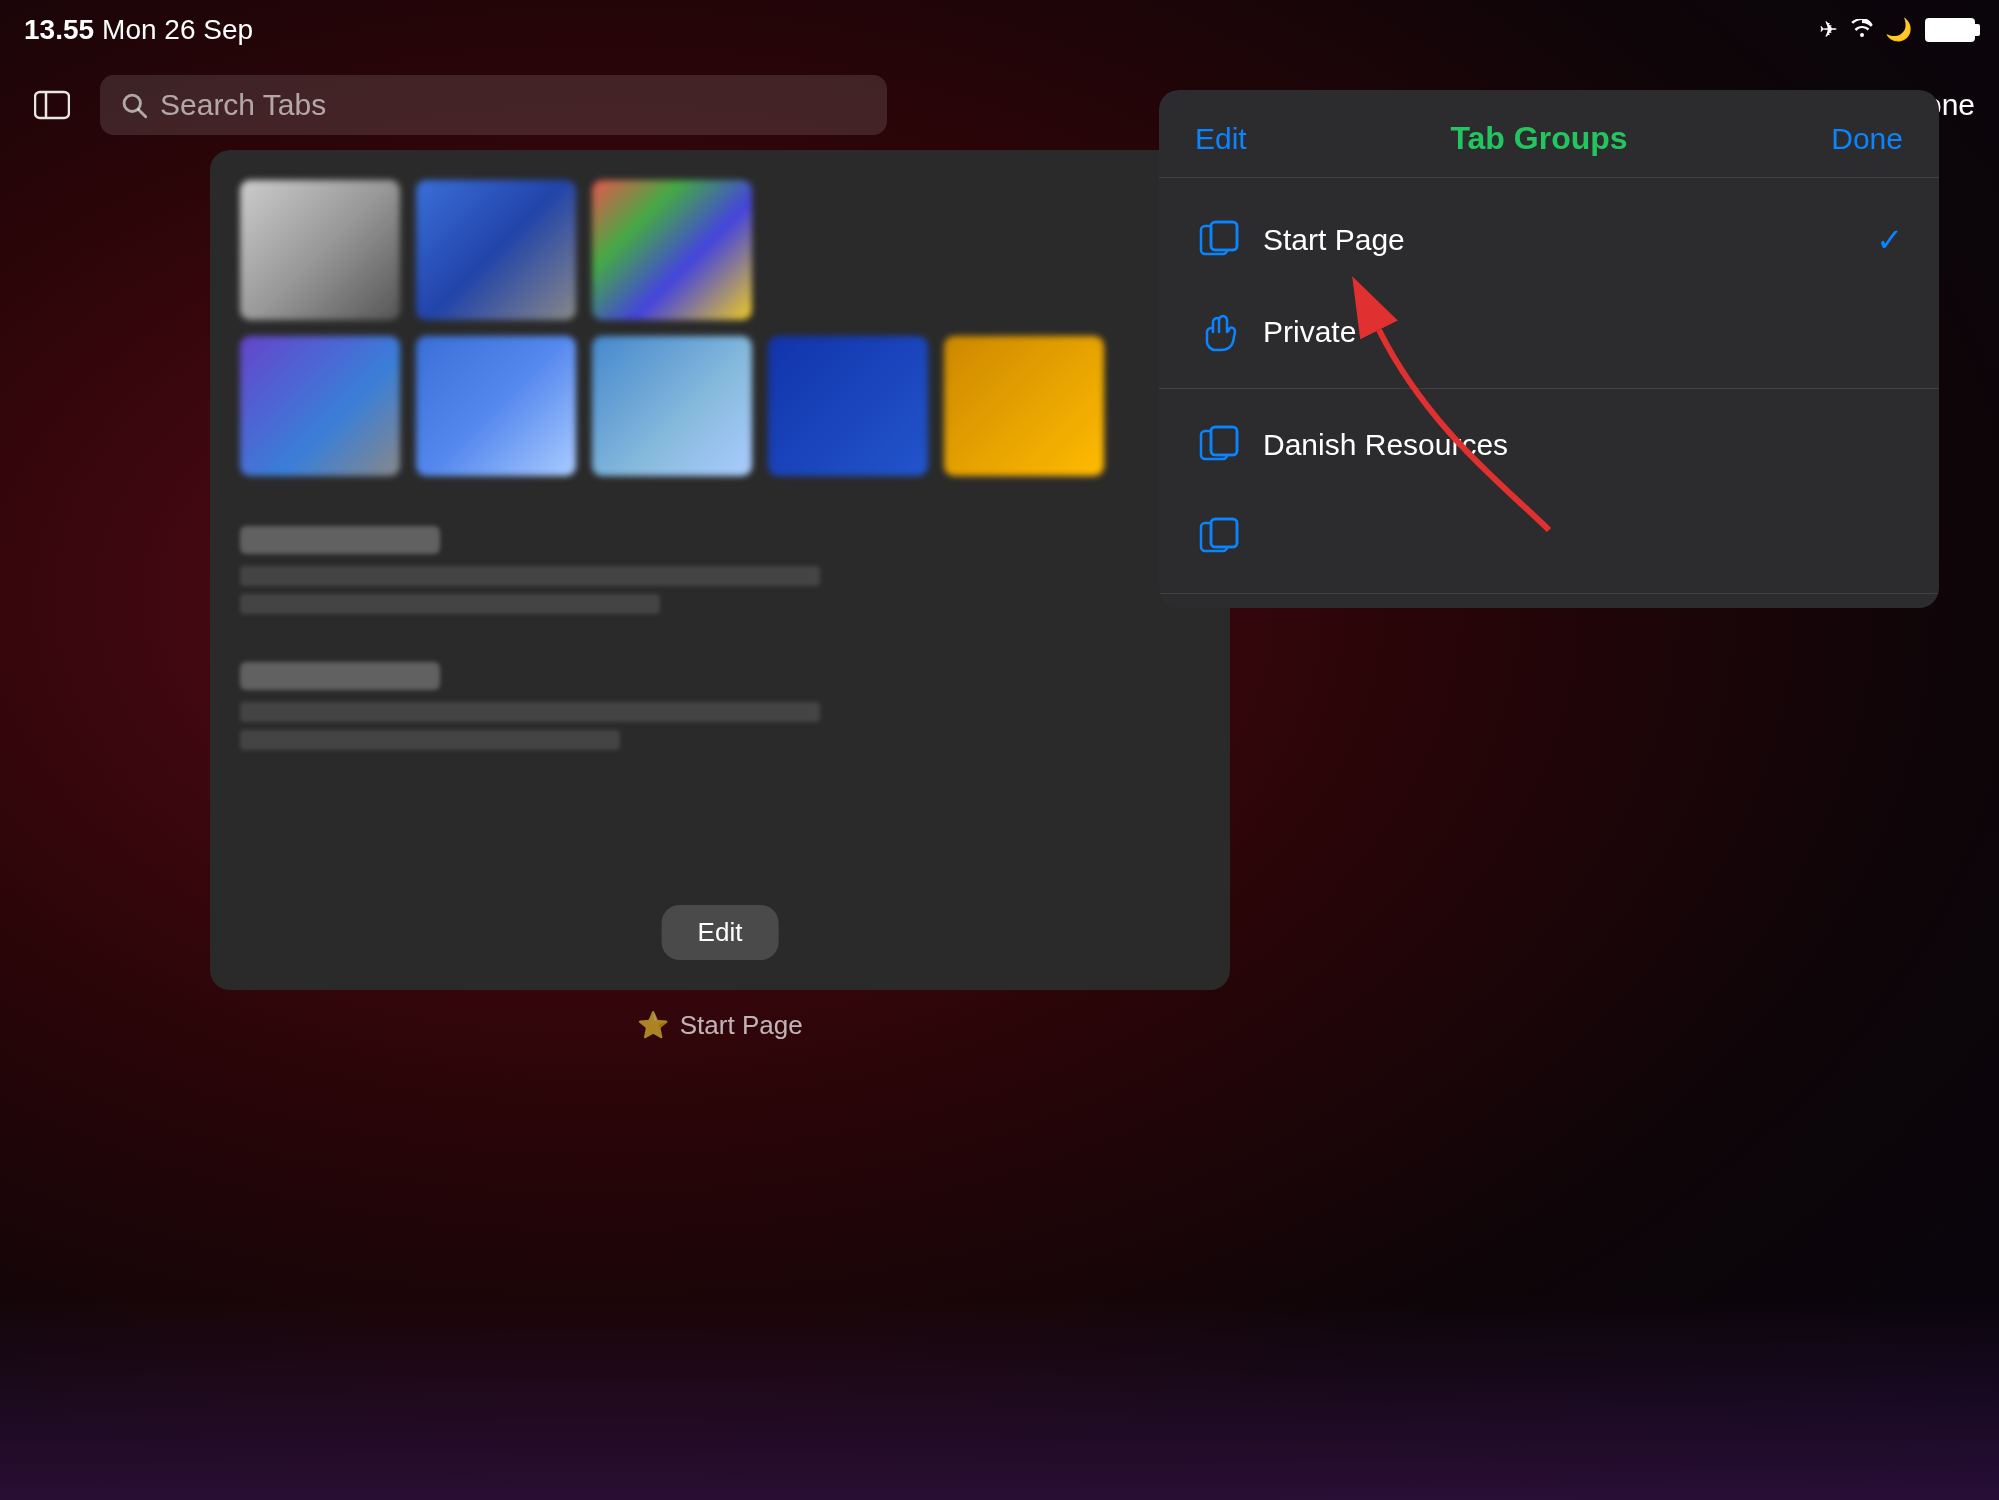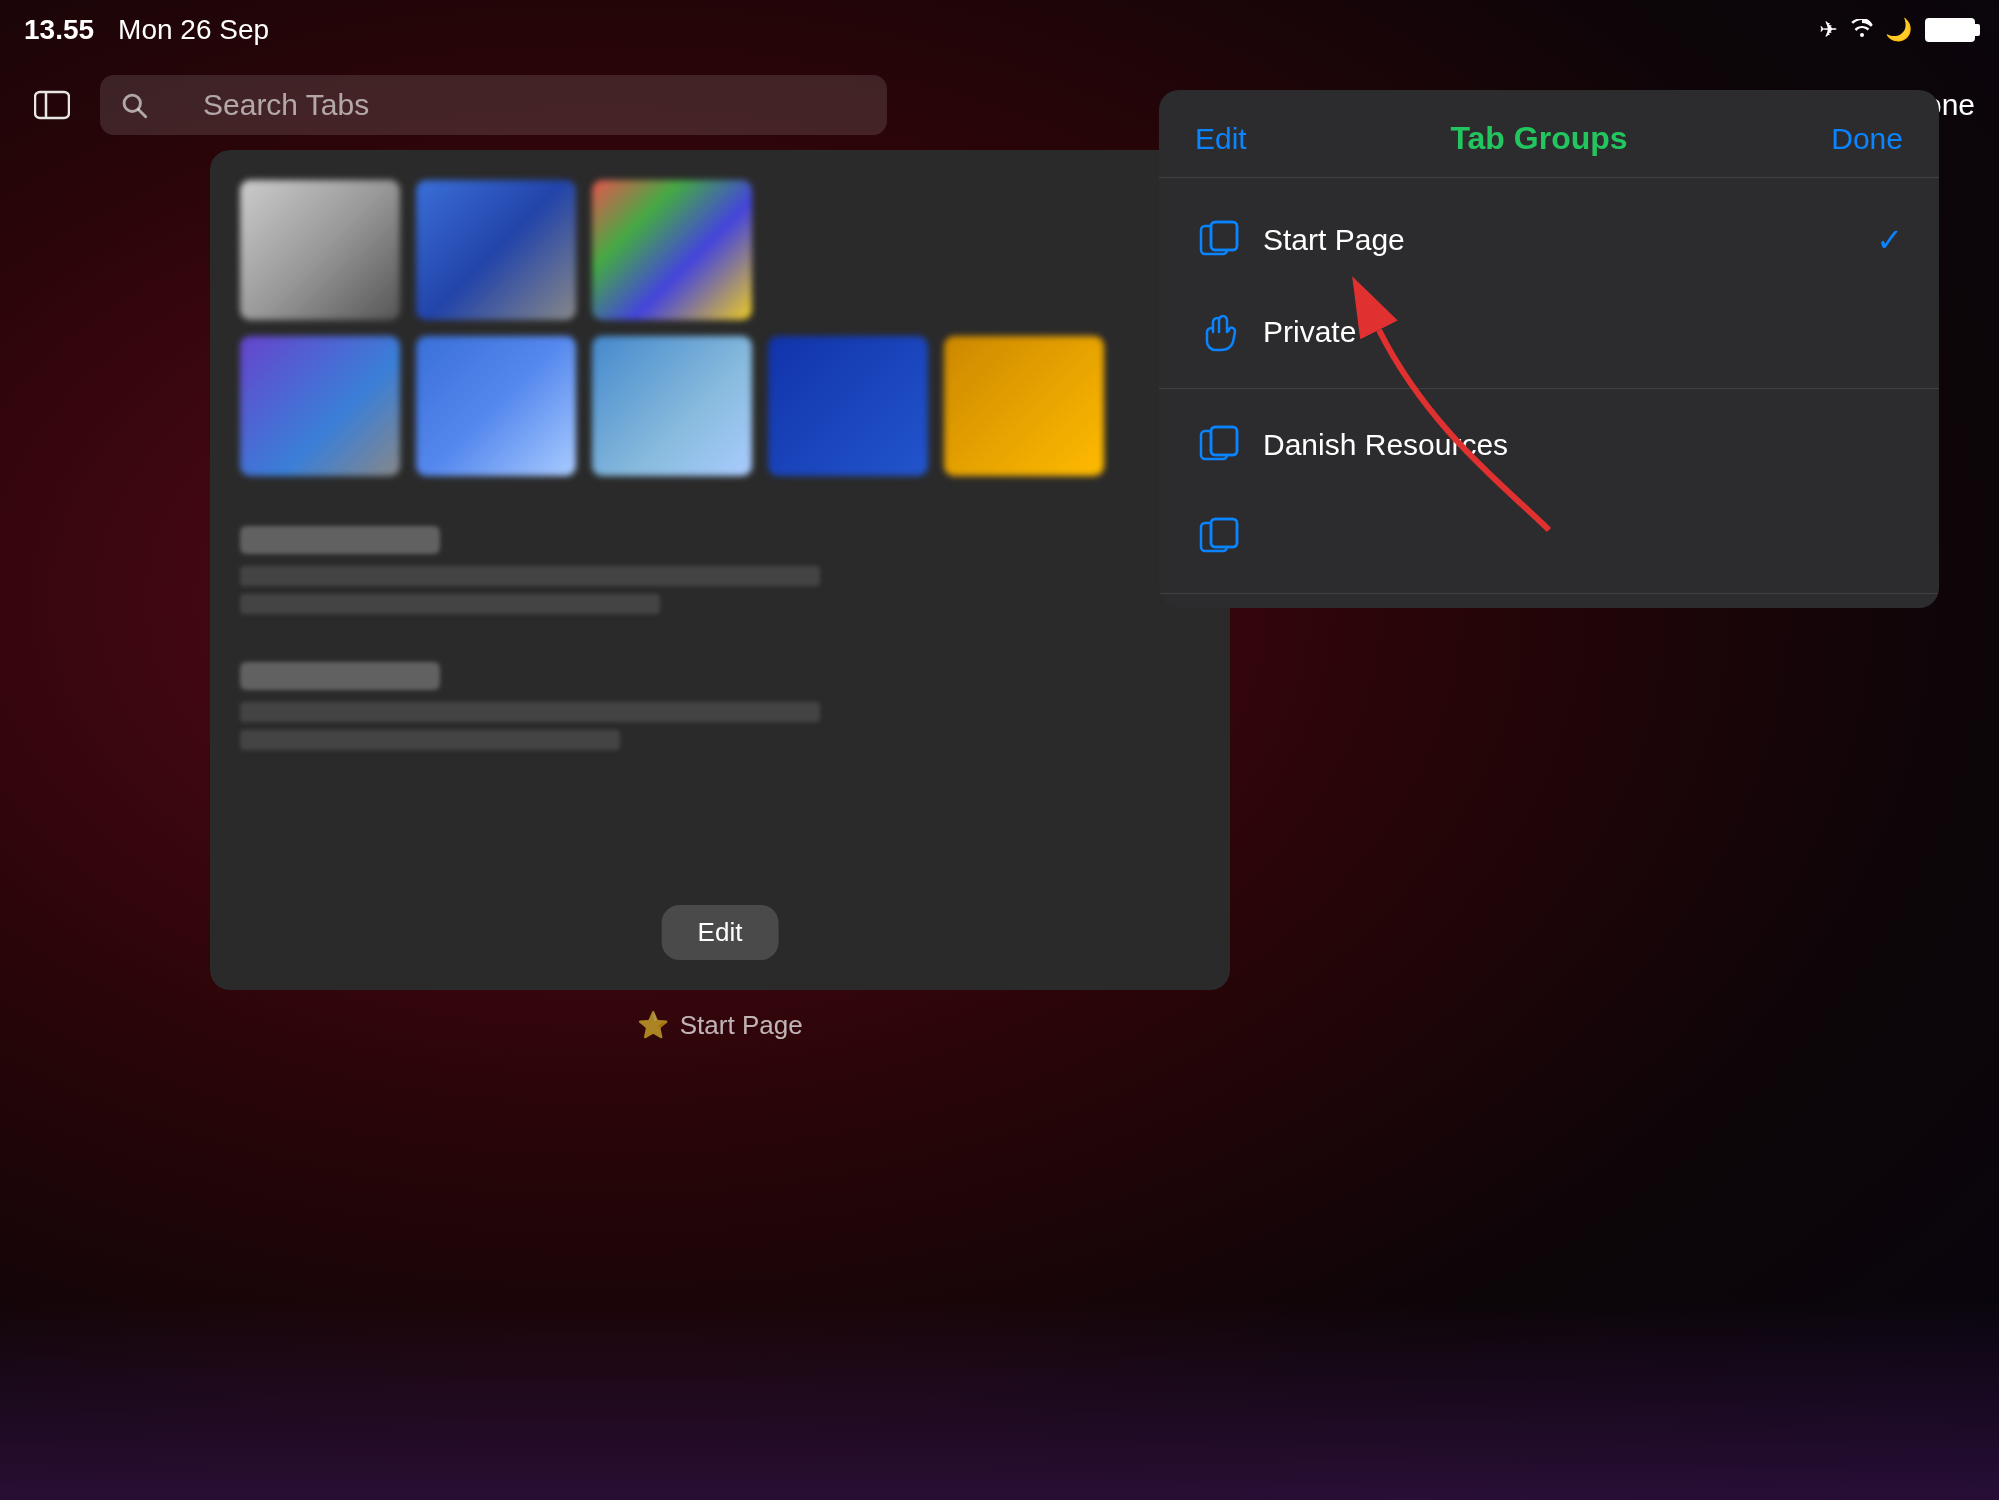--- a/index.html
+++ b/index.html
@@ -109,21 +109,20 @@
       height: 28px;
       fill: none;
       stroke: rgba(255,255,255,0.6);
       stroke-width: 2.5;
     }
 
     .search-text {
       font-size: 30px;
       color: rgba(255,255,255,0.6);
       font-weight: 400;
-      margin-left: 43px;
     }
 
     .toolbar-right {
       display: flex;
       align-items: center;
       gap: 24px;
       margin-left: auto;
     }
 
     .start-page-btn {
@@ -420,21 +419,21 @@
     }
   </style>
 </head>
 <body>
 
 <div class="bg"></div>
 
 <div class="bottom-accent"></div>
 
 <div class="status-bar">
-  <div style="display:flex;align-items:center;gap:16px">
+  <div style="display:flex;align-items:center;gap:0">
     <span class="status-time">13.55</span>
     <span class="status-date">Mon 26 Sep</span>
   </div>
   <div class="status-icons">
 
     <span class="status-icon">✈</span>
 
     <span class="status-icon">
       <svg width="24" height="18" viewBox="0 0 24 18" fill="white">
         <path d="M12 14a2 2 0 110 4 2 2 0 010-4zm0-5c2.2 0 4.2.9 5.6 2.4l1.8-1.8A10.4 10.4 0 0012 7c-2.9 0-5.5 1.2-7.4 3.1l1.8 1.8C7.8 10 9.8 9 12 9zm0-5c3.5 0 6.6 1.4 8.9 3.7l1.8-1.8C20 .7 16.3-.9 12-.9S4 .7 1.3 2.9l1.8 1.8C5.4 2.4 8.5 1 12 1z"></path>

